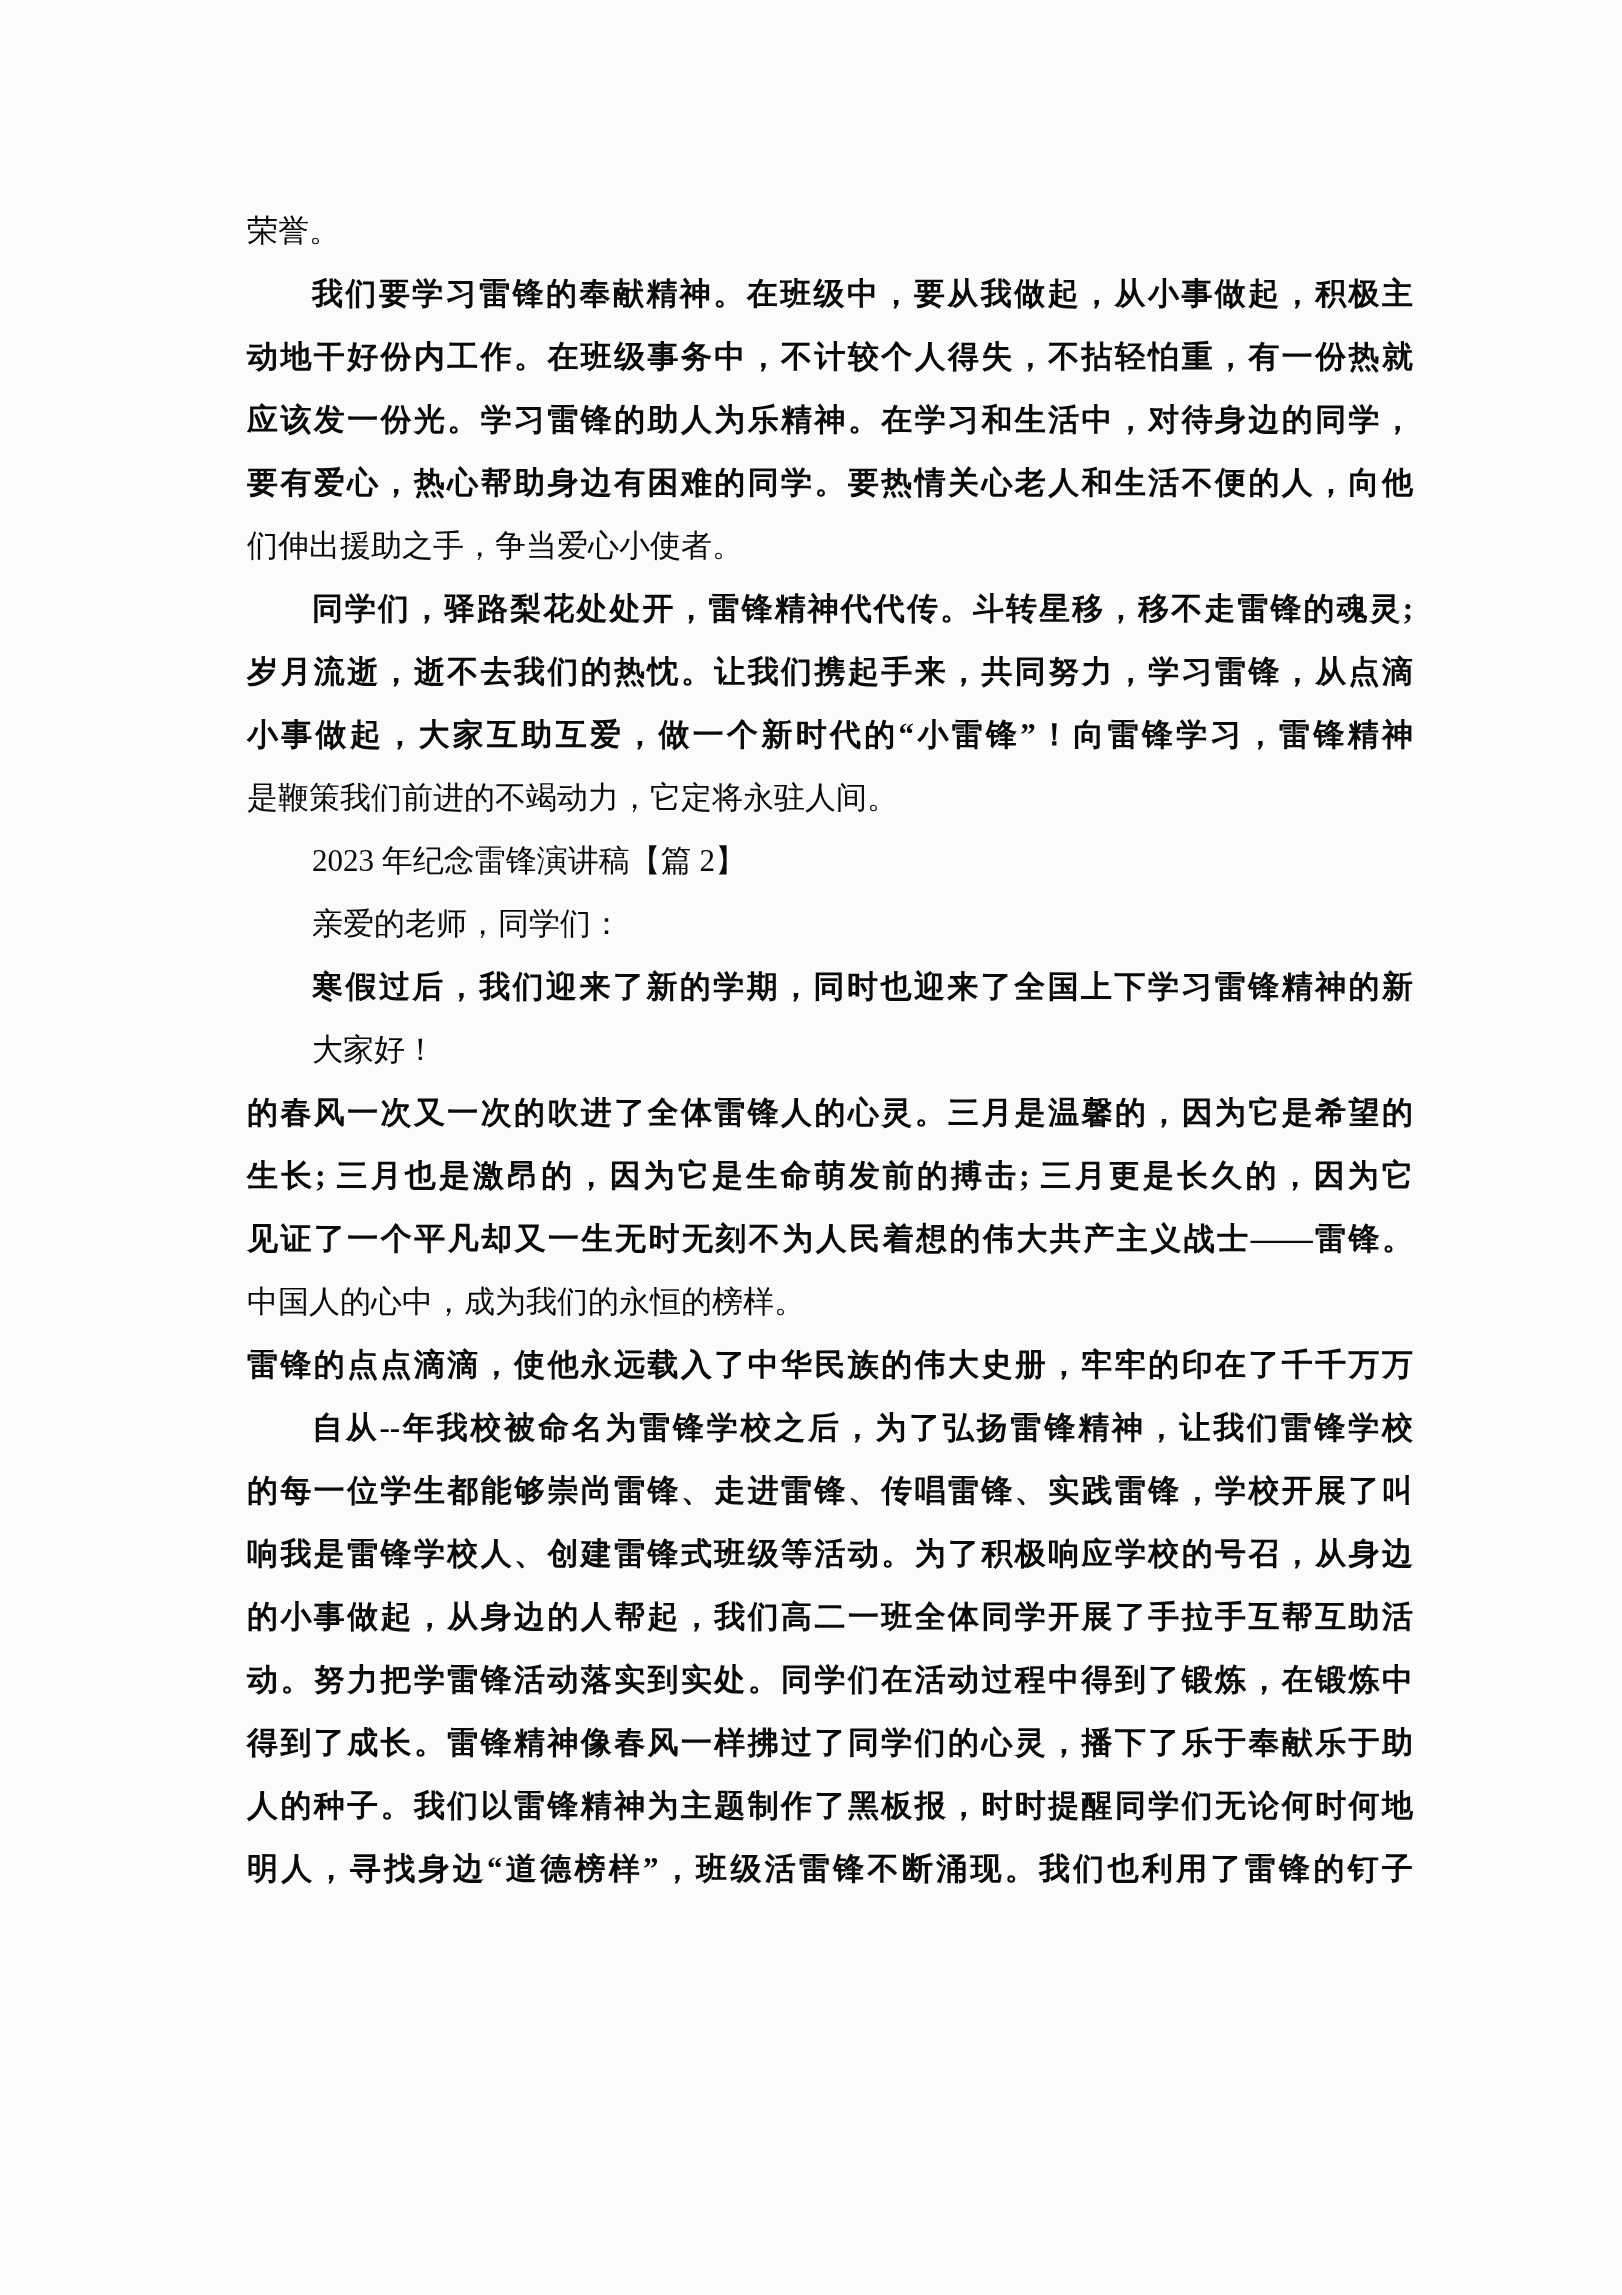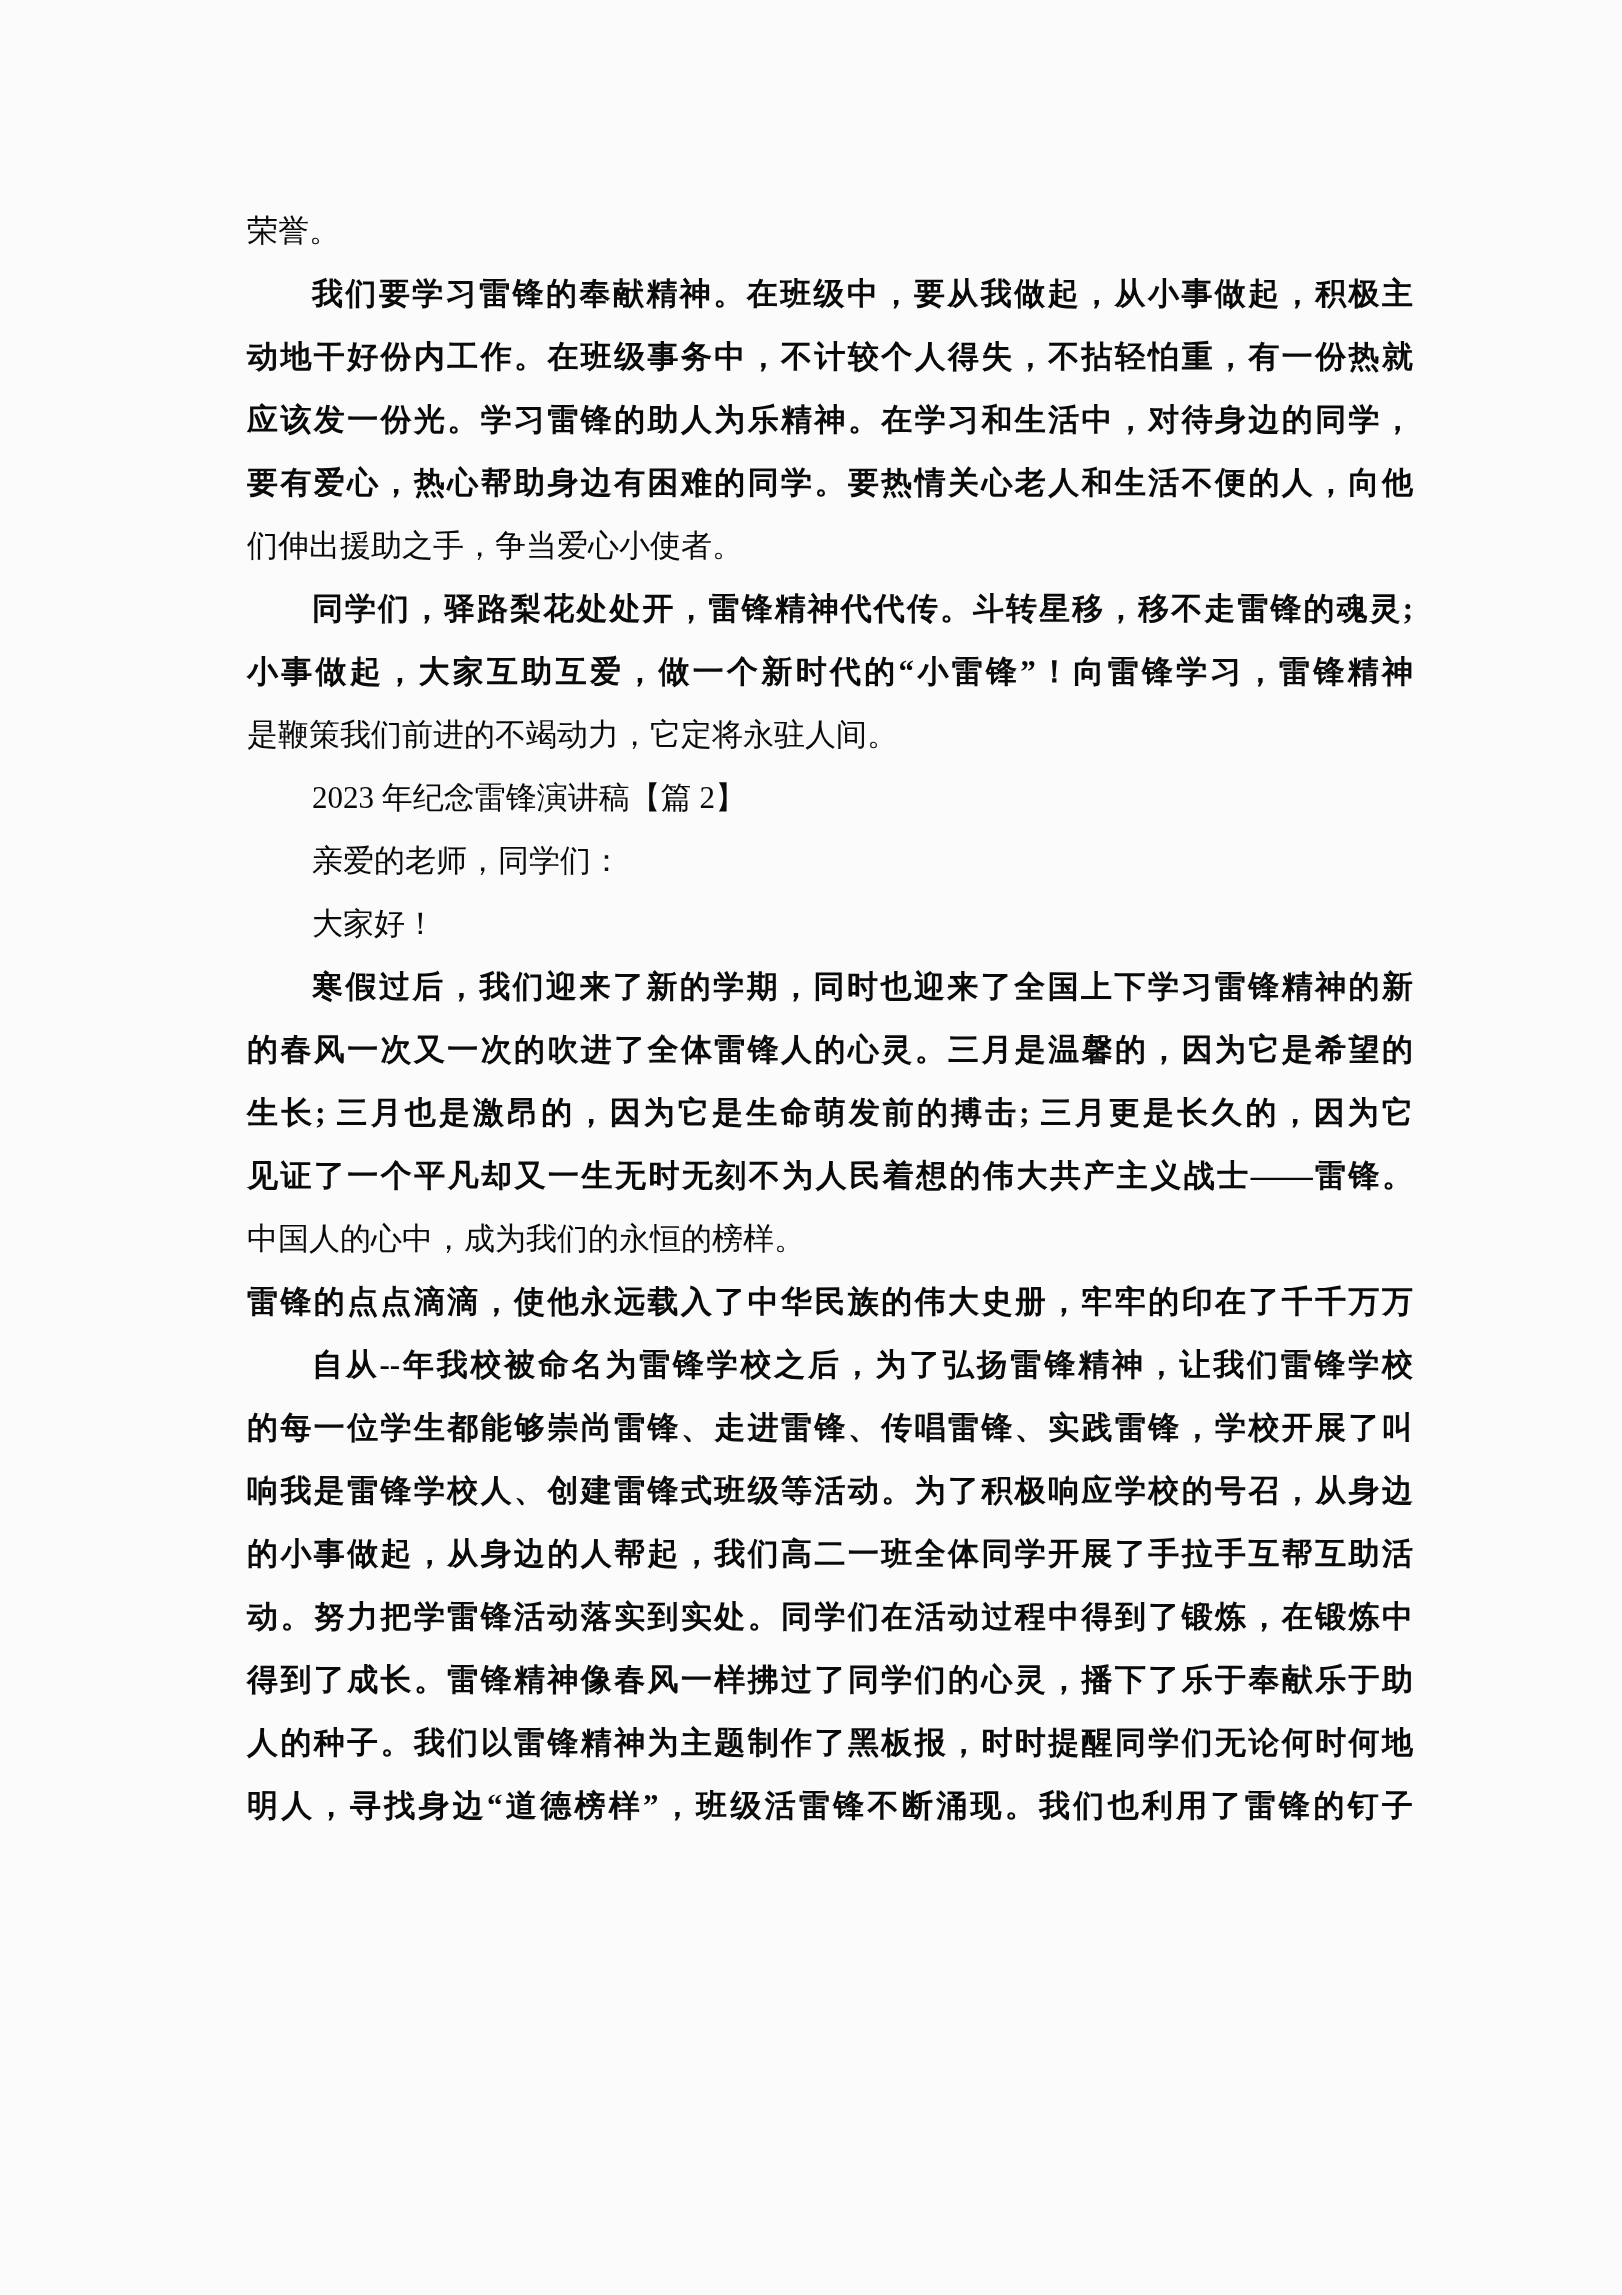--- a/index.html
+++ b/index.html
@@ -54,26 +54,27 @@
 
 <main class="page">
   <div class="text-block">
     <div class="line">荣誉。</div>
     <div class="line j ind">我们要学习雷锋的奉献精神。在班级中，要从我做起，从小事做起，积极主</div>
     <div class="line j">动地干好份内工作。在班级事务中，不计较个人得失，不拈轻怕重，有一份热就</div>
     <div class="line j">应该发一份光。学习雷锋的助人为乐精神。在学习和生活中，对待身边的同学，</div>
     <div class="line j">要有爱心，热心帮助身边有困难的同学。要热情关心老人和生活不便的人，向他</div>
     <div class="line">们伸出援助之手，争当爱心小使者。</div>
     <div class="line j ind">同学们，驿路梨花处处开，雷锋精神代代传。斗转星移，移不走雷锋的魂灵;</div>
+    <div class="line j">岁月流逝，逝不去我们的热忱。让我们携起手来，共同努力，学习雷锋，从点滴</div>
     <div class="line j">小事做起，大家互助互爱，做一个新时代的“小雷锋”！向雷锋学习，雷锋精神</div>
     <div class="line">是鞭策我们前进的不竭动力，它定将永驻人间。</div>
     <div class="line ind">2023 年纪念雷锋演讲稿【篇 2】</div>
     <div class="line ind">亲爱的老师，同学们：</div>
+    <div class="line j ind">寒假过后，我们迎来了新的学期，同时也迎来了全国上下学习雷锋精神的新</div>
     <div class="line ind">大家好！</div>
-    <div class="line j ind">寒假过后，我们迎来了新的学期，同时也迎来了全国上下学习雷锋精神的新</div>
     <div class="line j">的春风一次又一次的吹进了全体雷锋人的心灵。三月是温馨的，因为它是希望的</div>
     <div class="line j">生长; 三月也是激昂的，因为它是生命萌发前的搏击; 三月更是长久的，因为它</div>
     <div class="line j">见证了一个平凡却又一生无时无刻不为人民着想的伟大共产主义战士——雷锋。</div>
     <div class="line">中国人的心中，成为我们的永恒的榜样。</div>
     <div class="line j">雷锋的点点滴滴，使他永远载入了中华民族的伟大史册，牢牢的印在了千千万万</div>
     <div class="line j ind">自从--年我校被命名为雷锋学校之后，为了弘扬雷锋精神，让我们雷锋学校</div>
     <div class="line j">的每一位学生都能够崇尚雷锋、走进雷锋、传唱雷锋、实践雷锋，学校开展了叫</div>
     <div class="line j">响我是雷锋学校人、创建雷锋式班级等活动。为了积极响应学校的号召，从身边</div>
     <div class="line j">的小事做起，从身边的人帮起，我们高二一班全体同学开展了手拉手互帮互助活</div>
     <div class="line j">动。努力把学雷锋活动落实到实处。同学们在活动过程中得到了锻炼，在锻炼中</div>

